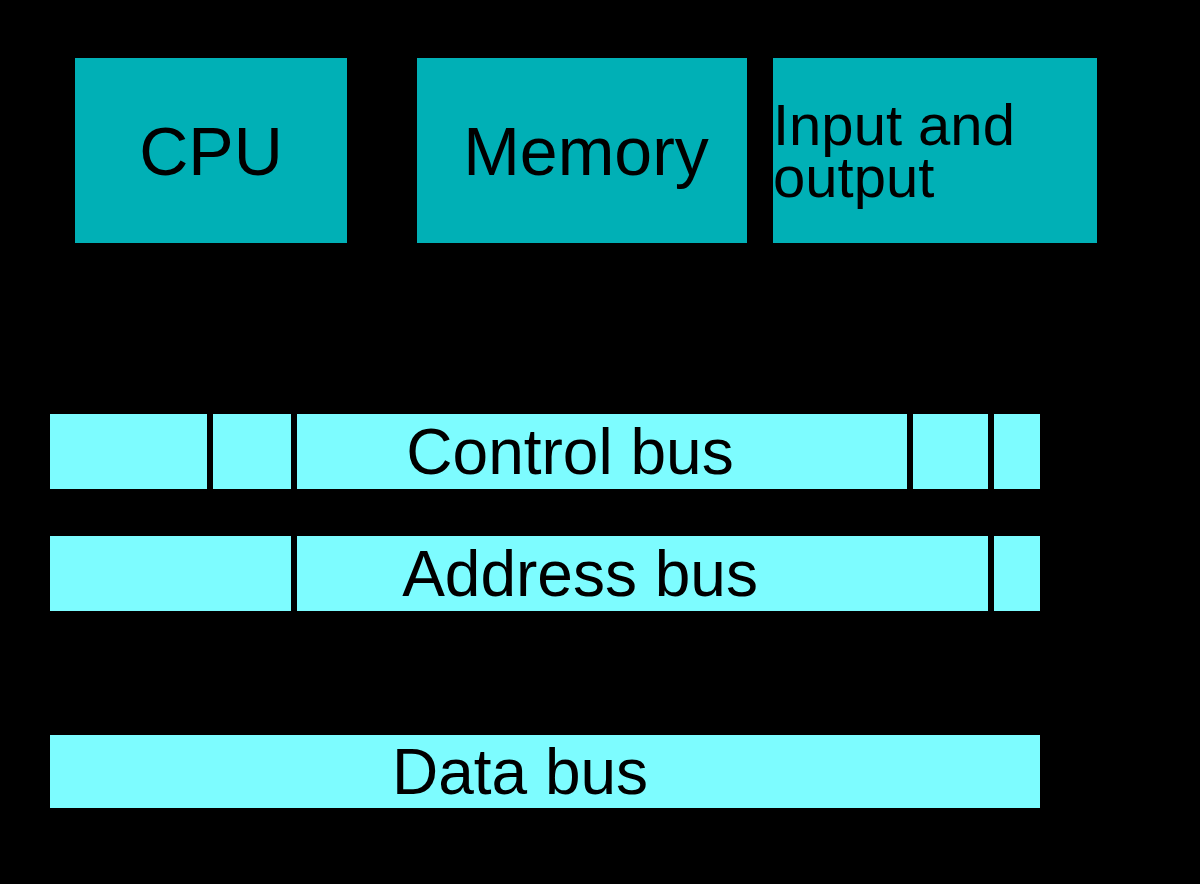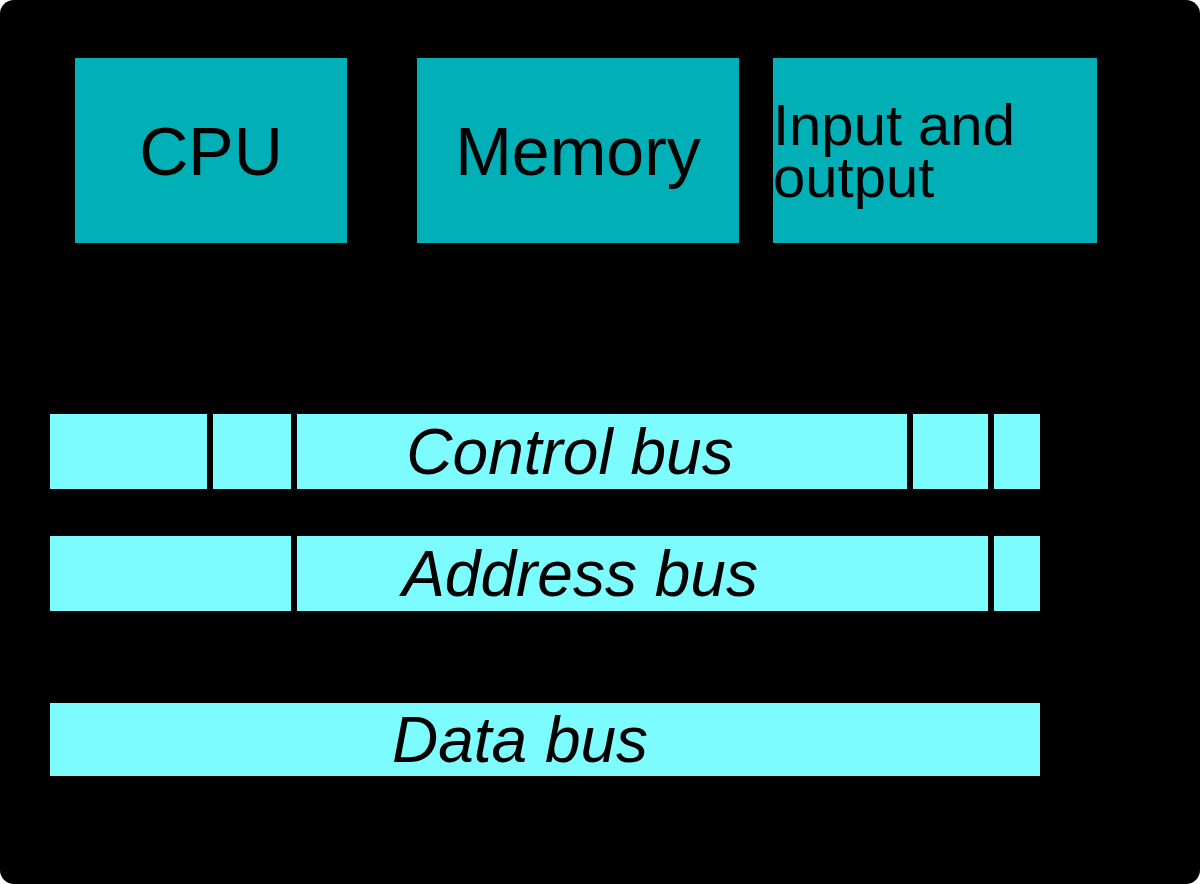--- a/index.html
+++ b/index.html
@@ -8,59 +8,57 @@
     width: 1200px;
     height: 884px;
     overflow: hidden;
     font-family: "Liberation Sans", "DejaVu Sans", sans-serif;
   }
   .stage {
     position: relative;
     width: 1200px;
     height: 884px;
     background: var(--bg, #000000);
-    border-radius: 14px;
   }
   
   .box {
     position: absolute;
     top: 58px;
     height: 185px;
     background: var(--box-fill, #00b0b6);
     color: var(--label-text, #000000);
     display: flex;
     align-items: center;
     justify-content: center;
   }
   .box-cpu    { left: 75px;  width: 272px; }
-  .box-memory { left: 417px; width: 322px; }
+  .box-memory { left: 417px; width: 322px; padding-left: 8px; }
   .box-io     { left: 773px; width: 324px; justify-content: flex-start; }
   .box-label {
     font-size: 68px;
     line-height: 1;
     white-space: nowrap;
   }
   .io-label {
     font-size: 58px;
     line-height: 52px;
     white-space: normal;
     width: 250px;
     text-align: left;
   }
   
   .bus {
     position: absolute;
     left: 50px;
     width: 870px;
     height: 75px;
-    font-style: italic;
   }
   .bus-control { top: 414px; }
   .bus-address { top: 536px; }
-  .bus-data    { top: 703px; height: 73px; }
+  .bus-data    { top: 735px; height: 73px; }
   .seg {
     position: absolute;
     top: 0;
     height: 100%;
     background: var(--bus-fill, #7dfcff);
   }
   .bus-label {
     position: absolute;
     top: 0;
     height: 100%;

